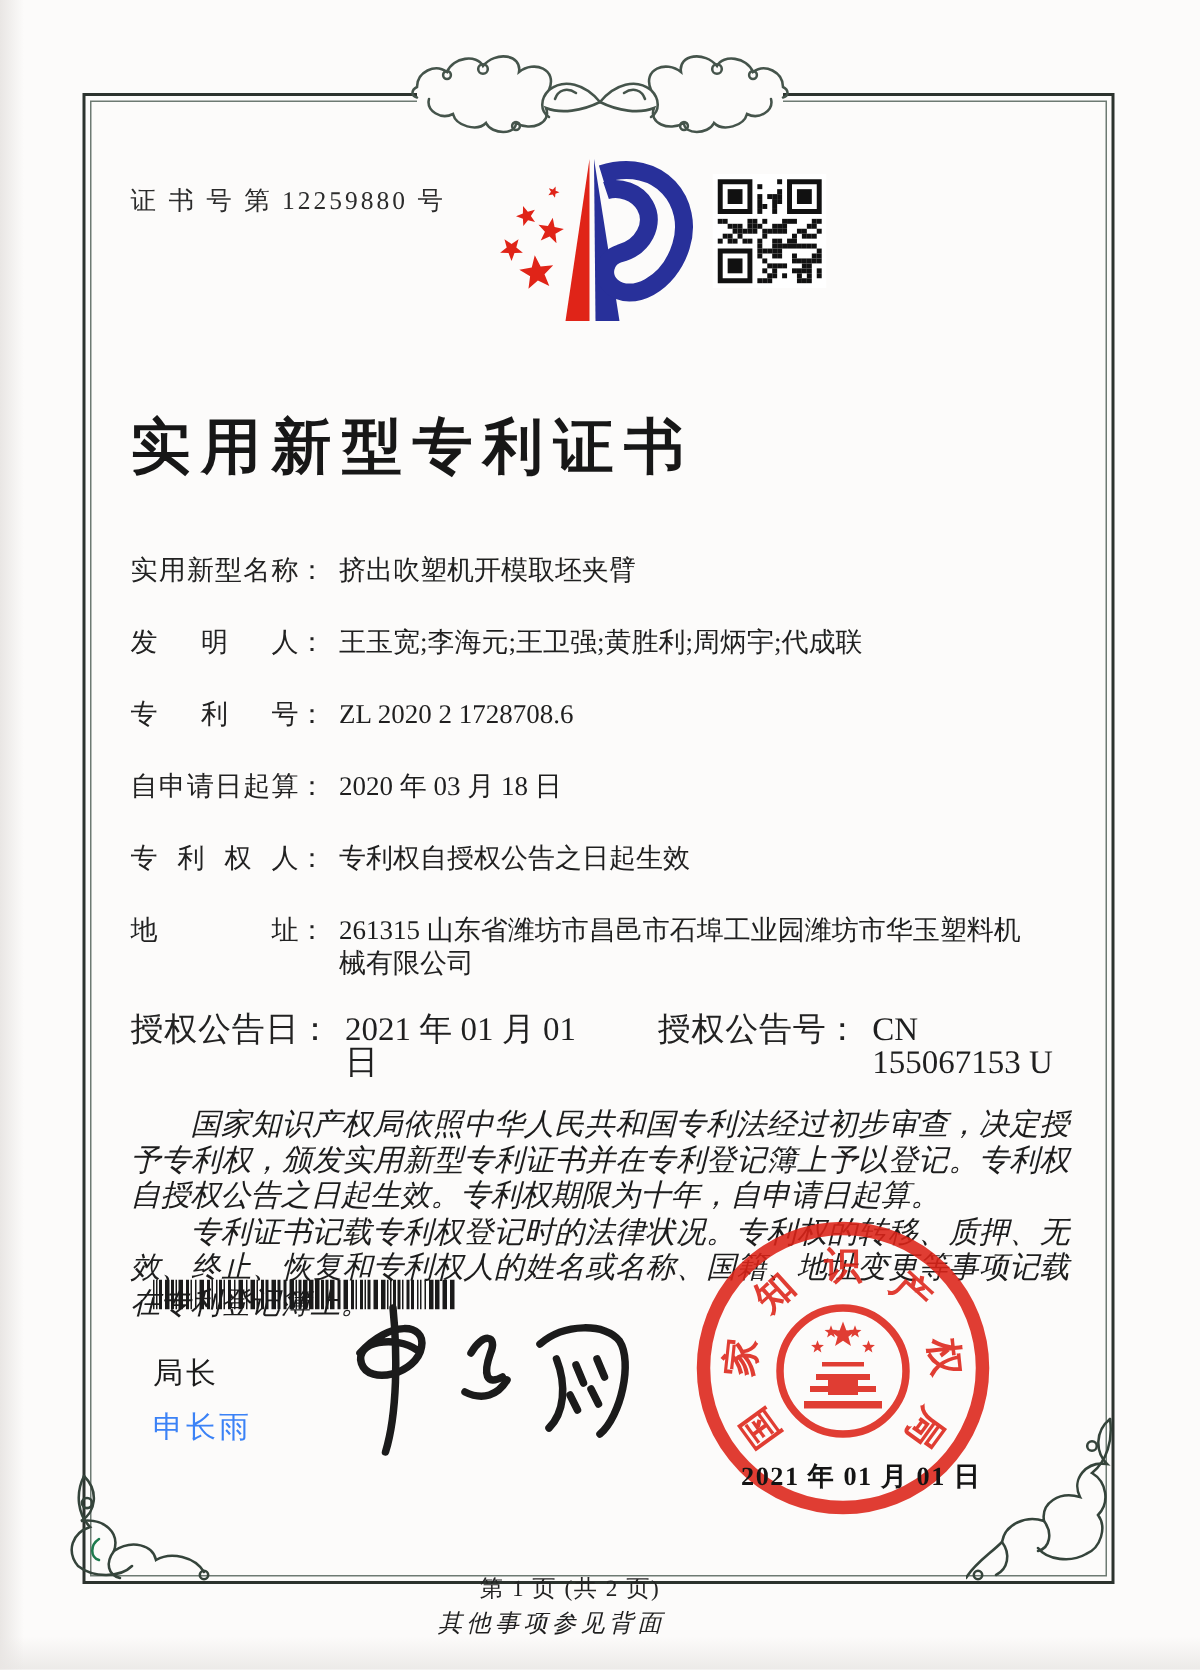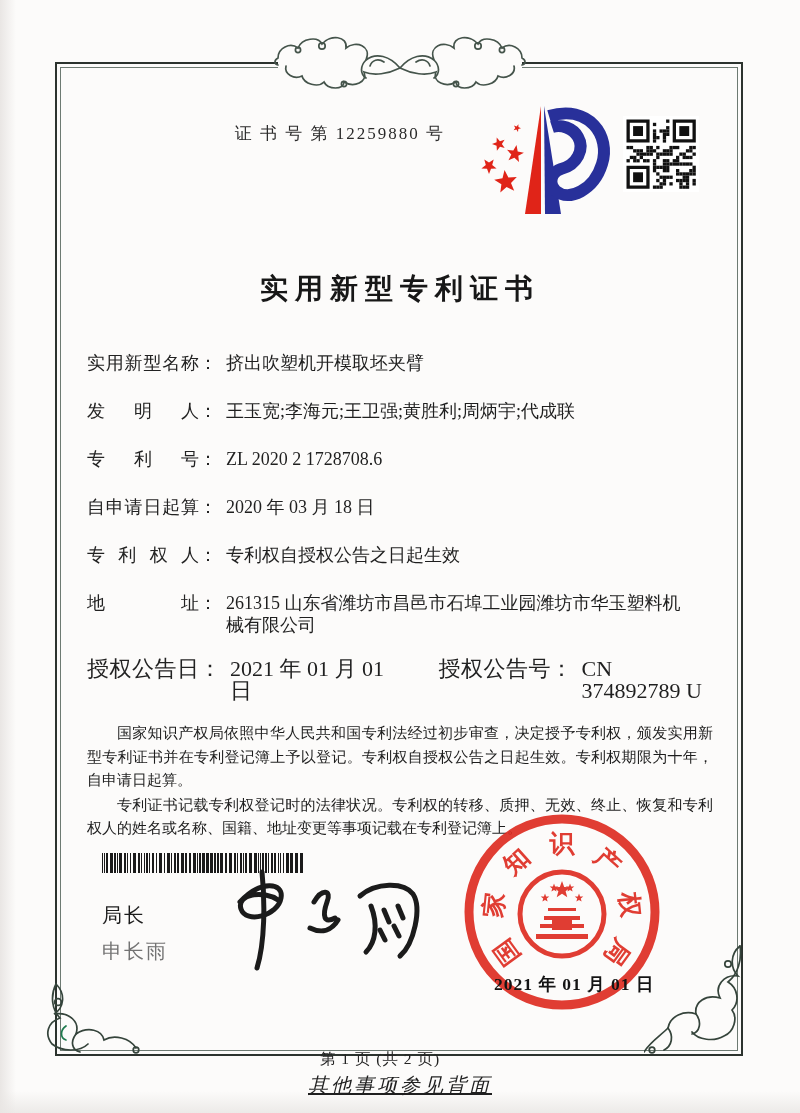--- a/index.html
+++ b/index.html
@@ -16,48 +16,48 @@
   
   .frame-outer{
     position:absolute;left:55px;top:62px;right:57px;bottom:57px;
     border:2.5px solid #2c332e;
   }
   .frame-inner{
     position:absolute;inset:3px;border:1px solid #6d7a72;
   }
   
   .content{position:absolute;left:55px;top:62px;right:57px;bottom:57px;padding:26px 30px 0 32px;box-sizing:border-box;}
-  .header-row{display:flex;justify-content:flex-end;align-items:flex-start;height:176px;}
+  .header-row{display:flex;justify-content:flex-start;align-items:flex-start;height:176px;}
   .cert-no{margin-top:34px;font-size:17px;letter-spacing:2px;color:#2b2b2b;}
   .logo-wrap{margin-top:8px;margin-left:30px;}
   .qr-wrap{margin-top:28px;margin-right:14px;}
   .doc-title{
-    text-align:center;font-size:28px;font-weight:bold;letter-spacing:7px;
+    font-size:40px;font-weight:bold;letter-spacing:7px;
     color:#171717;margin-top:6px;
   }
   .fields{margin-top:44px;}
   .field-row{display:flex;font-size:18px;line-height:22px;margin-bottom:26px;}
   .f-label{width:112px;text-align:justify;text-align-last:justify;flex:none;color:#222;}
   .f-colon{flex:none;color:#222;}
   .f-value{margin-left:9px;max-width:472px;color:#1f1f1f;}
   .grant-row{display:flex;font-size:22px;line-height:22px;margin-bottom:0;}
   .grant-group{display:flex;}
   .grant-group.second{margin-left:54px;}
-  .paras{margin-top:20px;font-size:15px;line-height:23.5px;color:#1d1d1d;}
+  .paras{margin-top:20px;font-size:20px;line-height:23.5px;font-style:italic;color:#1d1d1d;}
   .paras p{margin:0 0 1px 0;text-indent:2em;text-align:justify;}
   
   .abs{position:absolute;}
   .barcode{left:102px;top:853px;width:204px;height:20px;}
   .signer-title{left:102px;top:902px;font-size:20px;letter-spacing:2px;color:#1c1c1c;}
-  .signer-name{left:102px;top:938px;font-size:20px;letter-spacing:2px;color:#737373;}
+  .signer-name{left:102px;top:938px;font-size:20px;letter-spacing:2px;color:#3b82f6;}
   .signature{left:208px;top:862px;width:225px;height:115px;}
   .seal{left:460px;top:810px;width:204px;height:204px;}
   .seal-date{left:494px;top:972px;font-size:17.5px;letter-spacing:1px;color:#141414;font-weight:bold;}
   .page-num{left:0;top:1049px;width:760px;text-align:center;font-size:15.5px;letter-spacing:1px;color:#232323;}
-  .back-note{left:308px;top:1072px;font-size:20px;letter-spacing:3px;font-style:italic;color:#1f1f1f;text-decoration:underline;}
+  .back-note{left:292px;top:1072px;font-size:16px;letter-spacing:3px;font-style:italic;color:#1f1f1f;}
   .ornament-top{position:absolute;left:272px;top:34px;width:256px;height:58px;}
   .corner-bl{position:absolute;left:36px;top:982px;width:104px;height:80px;}
   .corner-br{position:absolute;left:644px;top:944px;width:104px;height:118px;}
 </style>
 </head>
 <body>
 
 <div class="paper">
 
   <div class="frame-outer">
@@ -288,21 +288,21 @@
       </div>
       <div class="grant-row">
         <span class="grant-group">
           <span class="f-label">授权公告日</span>
             <span class="f-colon">：</span>
           <span class="f-value">2021 年 01 月 01 日</span>
         </span>
         <span class="grant-group second">
           <span class="f-label">授权公告号</span>
             <span class="f-colon">：</span>
-          <span class="f-value">CN 374892789 U</span>
+          <span class="f-value">CN 155067153 U</span>
         </span>
       </div>
     </div>
 
     <div class="paras">
       <p>国家知识产权局依照中华人民共和国专利法经过初步审查，决定授予专利权，颁发实用新型专利证书并在专利登记簿上予以登记。专利权自授权公告之日起生效。专利权期限为十年，自申请日起算。</p>
       <p>专利证书记载专利权登记时的法律状况。专利权的转移、质押、无效、终止、恢复和专利权人的姓名或名称、国籍、地址变更等事项记载在专利登记簿上。</p>
     </div>
   </div>
 

